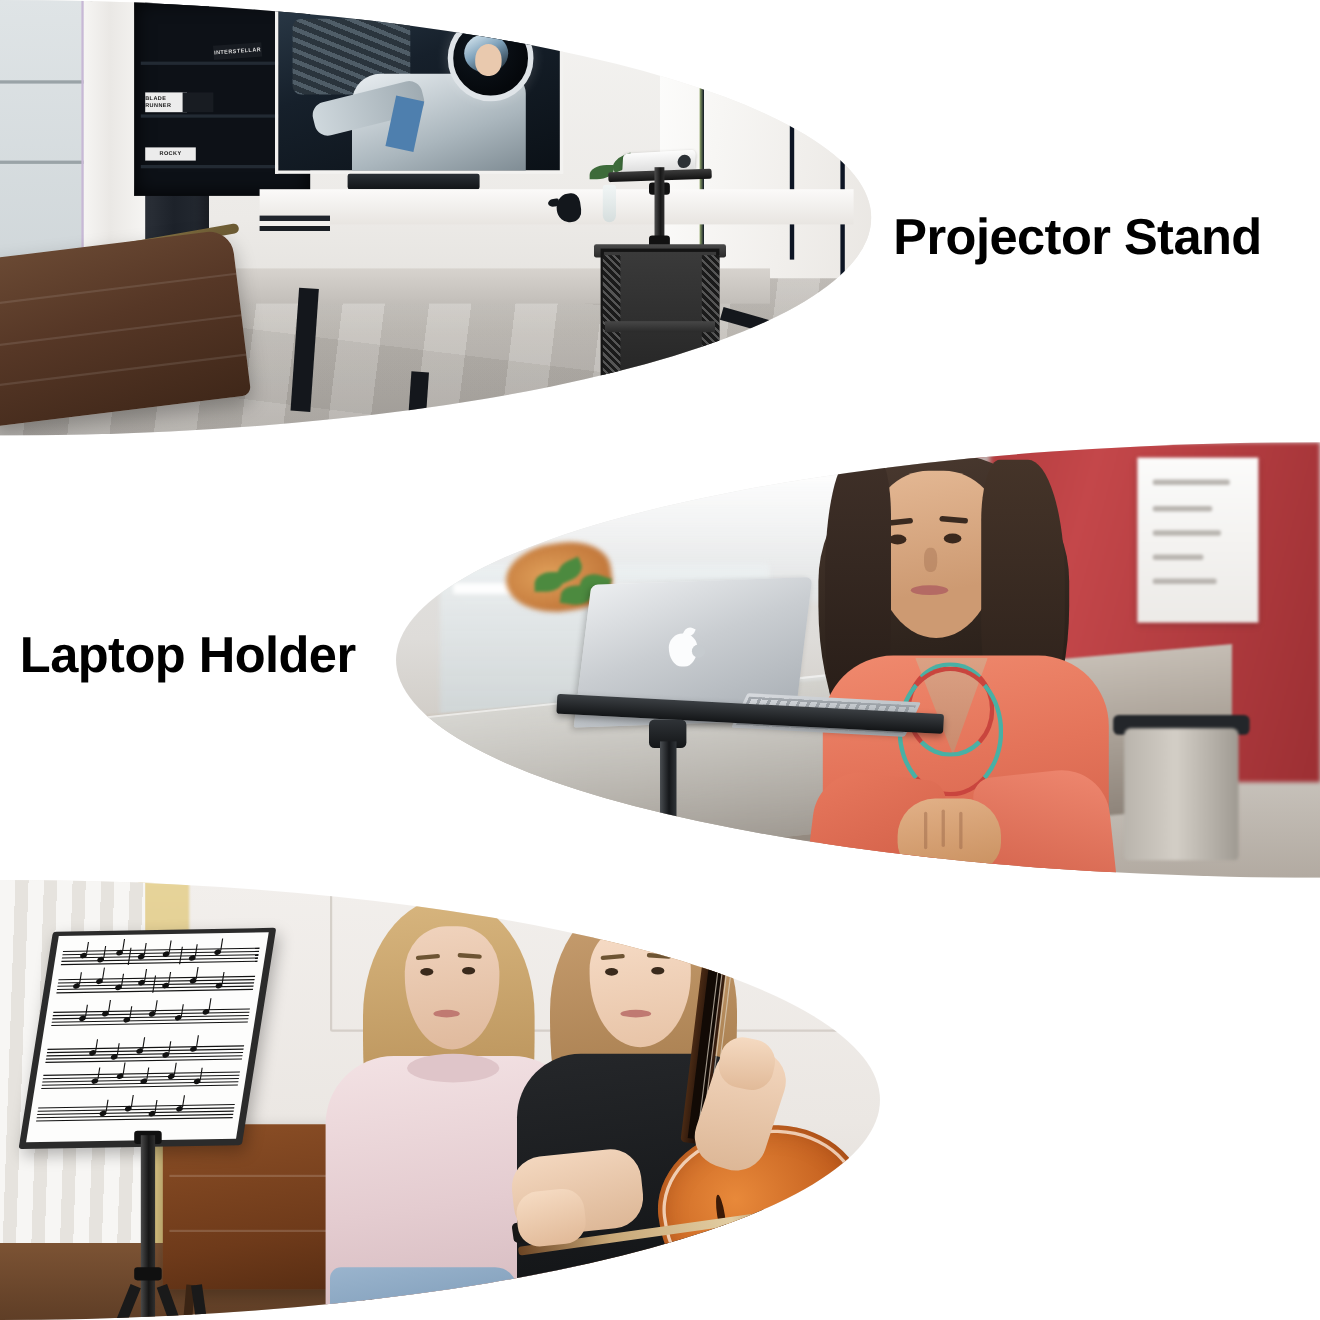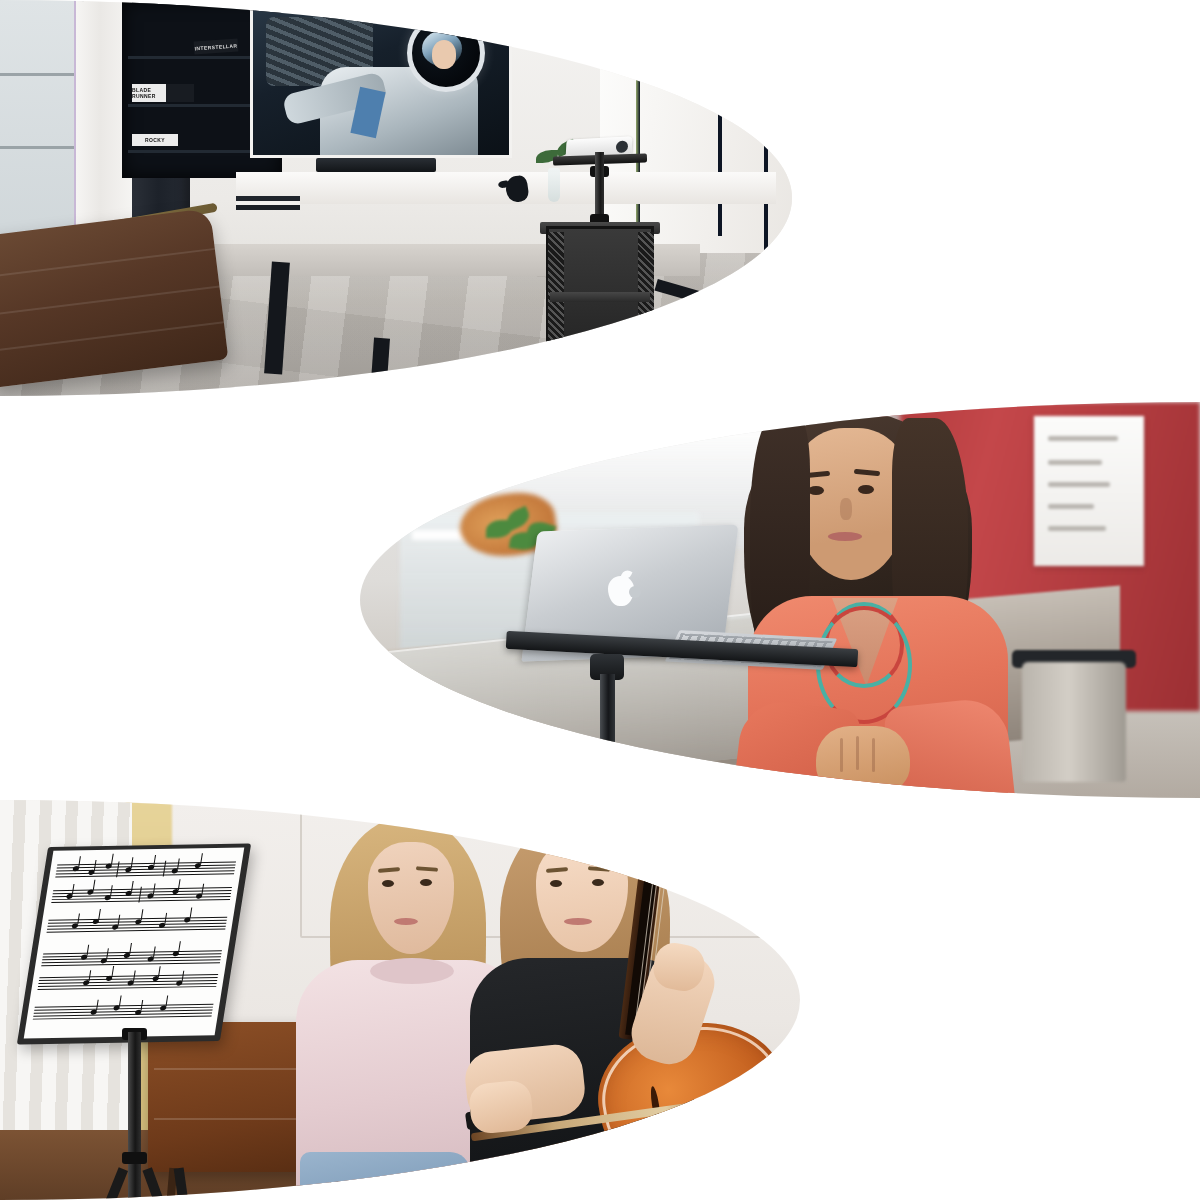--- a/index.html
+++ b/index.html
@@ -419,20 +419,21 @@
       <div class="p1-chair-arm"></div>
       <div class="p1-chair-leg"></div>
       <div class="p1-chair">
         <div class="p1-chair-seam" style="top:40px;"></div>
         <div class="p1-chair-seam" style="top:78px;"></div>
         <div class="p1-chair-seam" style="top:114px;"></div>
       </div>
     </div>
   </div>
 
+  <div class="caption" id="cap-1">Projector Stand</div>
 
   <div class="panel" id="panel-2">
     <div class="scene">
       <div class="p2-bg"></div>
       <div class="p2-redwall"></div>
       <div class="p2-poster">
         <div class="p2-poster-line" style="top:20px;width:70px;"></div>
         <div class="p2-poster-line" style="top:44px;width:54px;"></div>
         <div class="p2-poster-line" style="top:66px;width:62px;"></div>
         <div class="p2-poster-line" style="top:88px;width:46px;"></div>
@@ -487,20 +488,21 @@
         <div class="p2-apple-leaf"></div>
       </div>
       <div class="p2-kbd"></div>
       <div class="p2-tray-inner"></div>
       <div class="p2-tray"></div>
       <div class="p2-mount"></div>
       <div class="p2-pole"></div>
     </div>
   </div>
 
+  <div class="caption" id="cap-2">Laptop Holder</div>
 
   <div class="panel" id="panel-3">
     <div class="scene">
       <div class="p3-bg"></div>
       <div class="p3-yellowwall"></div>
       <div class="p3-curtain"></div>
       <div class="p3-wall-panel" style="left:300px;top:10px;width:240px;height:128px;"></div>
       <div class="p3-wall-panel" style="left:560px;top:10px;width:230px;height:128px;"></div>
       <div class="p3-floor"></div>
       <div class="p3-cabinet">

